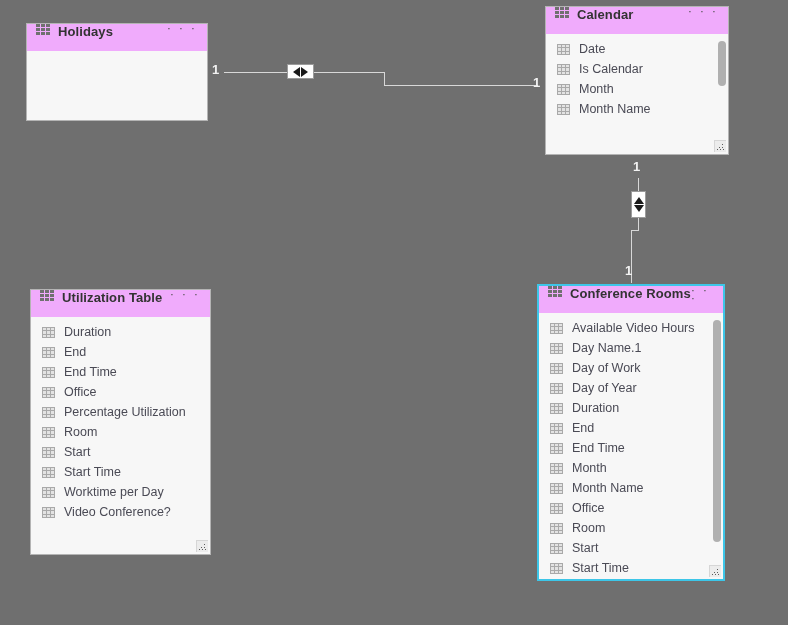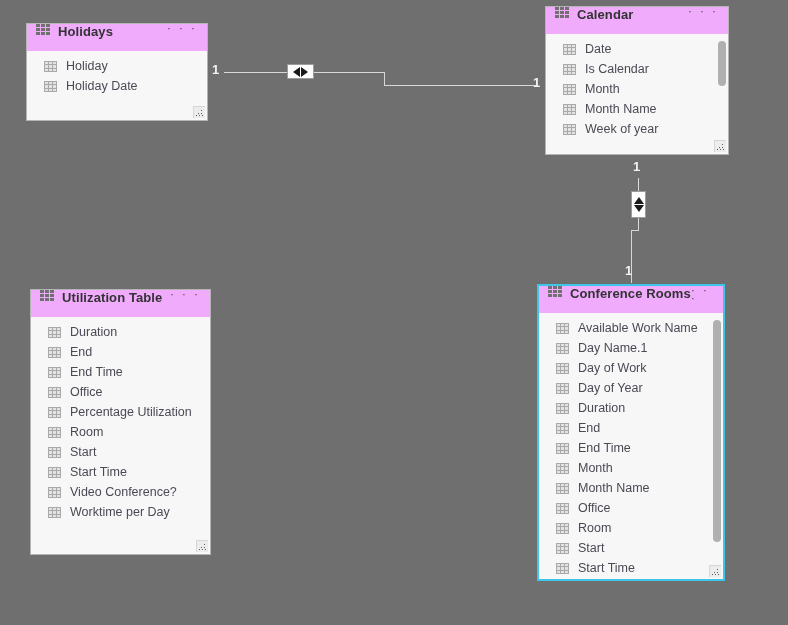--- a/index.html
+++ b/index.html
@@ -78,21 +78,21 @@
   .fields {
     position: absolute;
     top: 5px;
     left: 0;
     right: 0;
   }
   .field {
     height: 20px;
     display: flex;
     align-items: center;
-    padding-left: 17px;
+    padding-left: 11px;
     box-sizing: border-box;
   }
   .field-label {
     font-size: 12.5px;
     color: #4a4a55;
     margin-left: 9px;
     white-space: nowrap;
   }
   
   .ficon {
@@ -249,50 +249,20 @@
             <i style="top: 0px; left: 10px; width: 4px; height: 3px;"></i>
             <i style="top: 4px; left: 0px; width: 4px; height: 3px;"></i>
             <i style="top: 4px; left: 5px; width: 4px; height: 3px;"></i>
             <i style="top: 4px; left: 10px; width: 4px; height: 3px;"></i>
             <i style="top: 8px; left: 0px; width: 4px; height: 3px;"></i>
             <i style="top: 8px; left: 5px; width: 4px; height: 3px;"></i>
             <i style="top: 8px; left: 10px; width: 4px; height: 3px;"></i>
           </span>
           <span class="tbl-title">Holidays</span>
           <span class="ellipsis">· · ·</span>
-        </div>
-        <div class="tbl-body">
-          <div class="fields">
-            <div class="field">
-              <span class="ficon">
-                <i style="left: 0px; top: 2px; width: 11px; height: 1px;"></i>
-                <i style="left: 0px; top: 6px; width: 11px; height: 1px;"></i>
-                <i style="left: 3px; top: 0px; width: 1px; height: 9px;"></i>
-                <i style="left: 7px; top: 0px; width: 1px; height: 9px;"></i>
-              </span>
-              <span class="field-label">Holiday</span>
-            </div>
-            <div class="field">
-              <span class="ficon">
-                <i style="left: 0px; top: 2px; width: 11px; height: 1px;"></i>
-                <i style="left: 0px; top: 6px; width: 11px; height: 1px;"></i>
-                <i style="left: 3px; top: 0px; width: 1px; height: 9px;"></i>
-                <i style="left: 7px; top: 0px; width: 1px; height: 9px;"></i>
-              </span>
-              <span class="field-label">Holiday Date</span>
-            </div>
-          </div>
-          <div class="grip">
-            <i style="left: 7px; top: 3px;"></i>
-            <i style="left: 4px; top: 6px;"></i>
-            <i style="left: 7px; top: 6px;"></i>
-            <i style="left: 2px; top: 8px;"></i>
-            <i style="left: 5px; top: 8px;"></i>
-            <i style="left: 8px; top: 8px;"></i>
-          </div>
         </div>
       </div>
       <div class="tbl plain" style="left: 545px; top: 6px; width: 184px; height: 149px;">
         <div class="tbl-header">
           <span class="ticon">
             <i style="top: 0px; left: 0px; width: 4px; height: 3px;"></i>
             <i style="top: 0px; left: 5px; width: 4px; height: 3px;"></i>
             <i style="top: 0px; left: 10px; width: 4px; height: 3px;"></i>
             <i style="top: 4px; left: 0px; width: 4px; height: 3px;"></i>
             <i style="top: 4px; left: 5px; width: 4px; height: 3px;"></i>
@@ -335,29 +305,20 @@
             </div>
             <div class="field">
               <span class="ficon">
                 <i style="left: 0px; top: 2px; width: 11px; height: 1px;"></i>
                 <i style="left: 0px; top: 6px; width: 11px; height: 1px;"></i>
                 <i style="left: 3px; top: 0px; width: 1px; height: 9px;"></i>
                 <i style="left: 7px; top: 0px; width: 1px; height: 9px;"></i>
               </span>
               <span class="field-label">Month Name</span>
             </div>
-            <div class="field">
-              <span class="ficon">
-                <i style="left: 0px; top: 2px; width: 11px; height: 1px;"></i>
-                <i style="left: 0px; top: 6px; width: 11px; height: 1px;"></i>
-                <i style="left: 3px; top: 0px; width: 1px; height: 9px;"></i>
-                <i style="left: 7px; top: 0px; width: 1px; height: 9px;"></i>
-              </span>
-              <span class="field-label">Week of year</span>
-            </div>
           </div>
           <div class="sbar">
             <div class="sthumb" style="top: 4px; height: 45px;"></div>
           </div>
           <div class="grip">
             <i style="left: 7px; top: 3px;"></i>
             <i style="left: 4px; top: 6px;"></i>
             <i style="left: 7px; top: 6px;"></i>
             <i style="left: 2px; top: 8px;"></i>
             <i style="left: 5px; top: 8px;"></i>
@@ -455,30 +416,30 @@
               </span>
               <span class="field-label">Start Time</span>
             </div>
             <div class="field">
               <span class="ficon">
                 <i style="left: 0px; top: 2px; width: 11px; height: 1px;"></i>
                 <i style="left: 0px; top: 6px; width: 11px; height: 1px;"></i>
                 <i style="left: 3px; top: 0px; width: 1px; height: 9px;"></i>
                 <i style="left: 7px; top: 0px; width: 1px; height: 9px;"></i>
               </span>
+              <span class="field-label">Worktime per Day</span>
+            </div>
+            <div class="field">
+              <span class="ficon">
+                <i style="left: 0px; top: 2px; width: 11px; height: 1px;"></i>
+                <i style="left: 0px; top: 6px; width: 11px; height: 1px;"></i>
+                <i style="left: 3px; top: 0px; width: 1px; height: 9px;"></i>
+                <i style="left: 7px; top: 0px; width: 1px; height: 9px;"></i>
+              </span>
               <span class="field-label">Video Conference?</span>
-            </div>
-            <div class="field">
-              <span class="ficon">
-                <i style="left: 0px; top: 2px; width: 11px; height: 1px;"></i>
-                <i style="left: 0px; top: 6px; width: 11px; height: 1px;"></i>
-                <i style="left: 3px; top: 0px; width: 1px; height: 9px;"></i>
-                <i style="left: 7px; top: 0px; width: 1px; height: 9px;"></i>
-              </span>
-              <span class="field-label">Worktime per Day</span>
             </div>
           </div>
           <div class="grip">
             <i style="left: 7px; top: 3px;"></i>
             <i style="left: 4px; top: 6px;"></i>
             <i style="left: 7px; top: 6px;"></i>
             <i style="left: 2px; top: 8px;"></i>
             <i style="left: 5px; top: 8px;"></i>
             <i style="left: 8px; top: 8px;"></i>
           </div>
@@ -502,21 +463,21 @@
         </div>
         <div class="tbl-body">
           <div class="fields">
             <div class="field">
               <span class="ficon">
                 <i style="left: 0px; top: 2px; width: 11px; height: 1px;"></i>
                 <i style="left: 0px; top: 6px; width: 11px; height: 1px;"></i>
                 <i style="left: 3px; top: 0px; width: 1px; height: 9px;"></i>
                 <i style="left: 7px; top: 0px; width: 1px; height: 9px;"></i>
               </span>
-              <span class="field-label">Available Work Name</span>
+              <span class="field-label">Available Video Hours</span>
             </div>
             <div class="field">
               <span class="ficon">
                 <i style="left: 0px; top: 2px; width: 11px; height: 1px;"></i>
                 <i style="left: 0px; top: 6px; width: 11px; height: 1px;"></i>
                 <i style="left: 3px; top: 0px; width: 1px; height: 9px;"></i>
                 <i style="left: 7px; top: 0px; width: 1px; height: 9px;"></i>
               </span>
               <span class="field-label">Day Name.1</span>
             </div>

